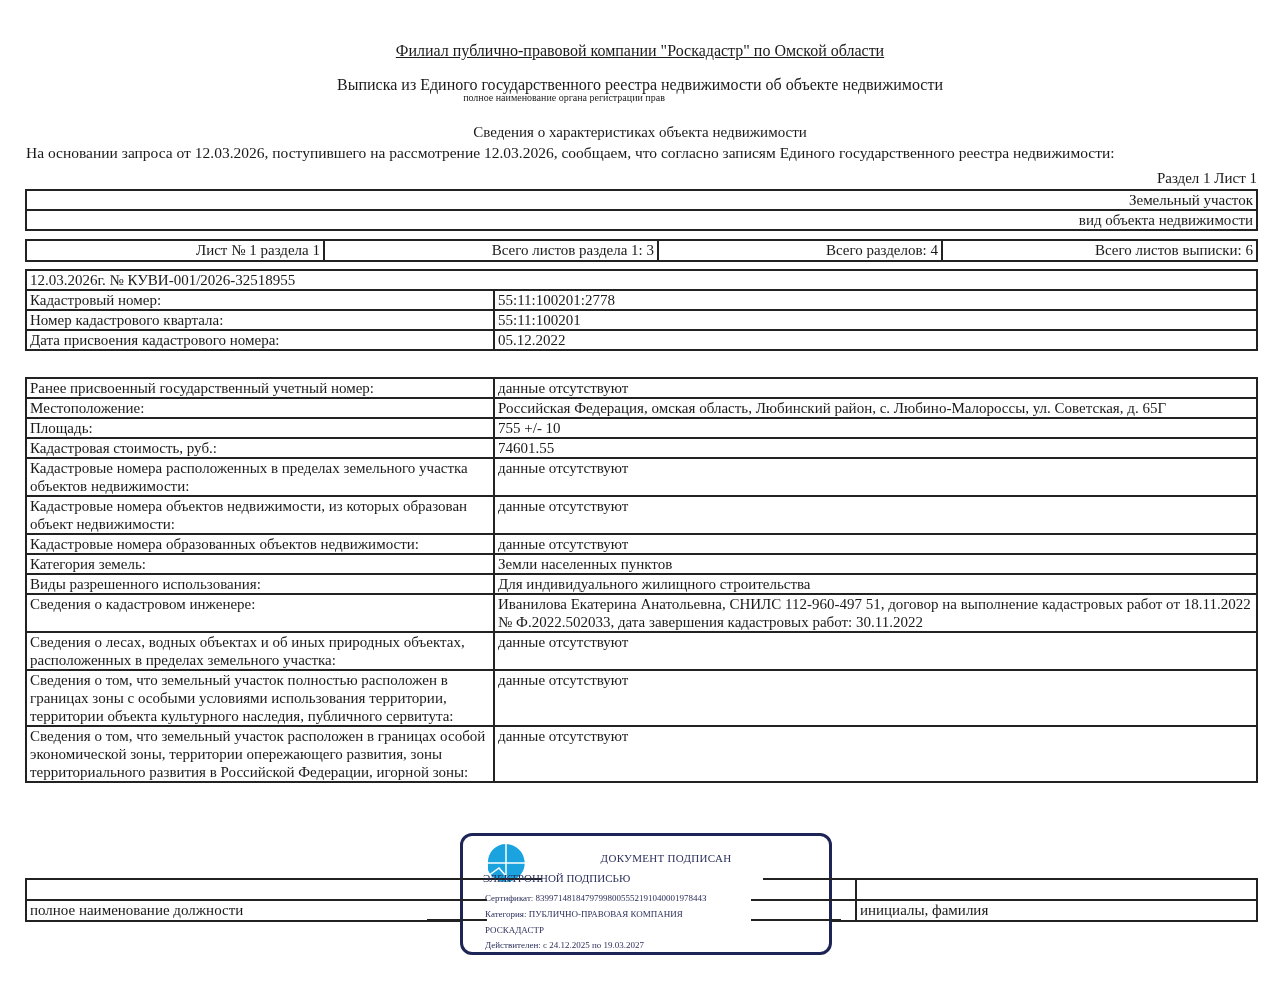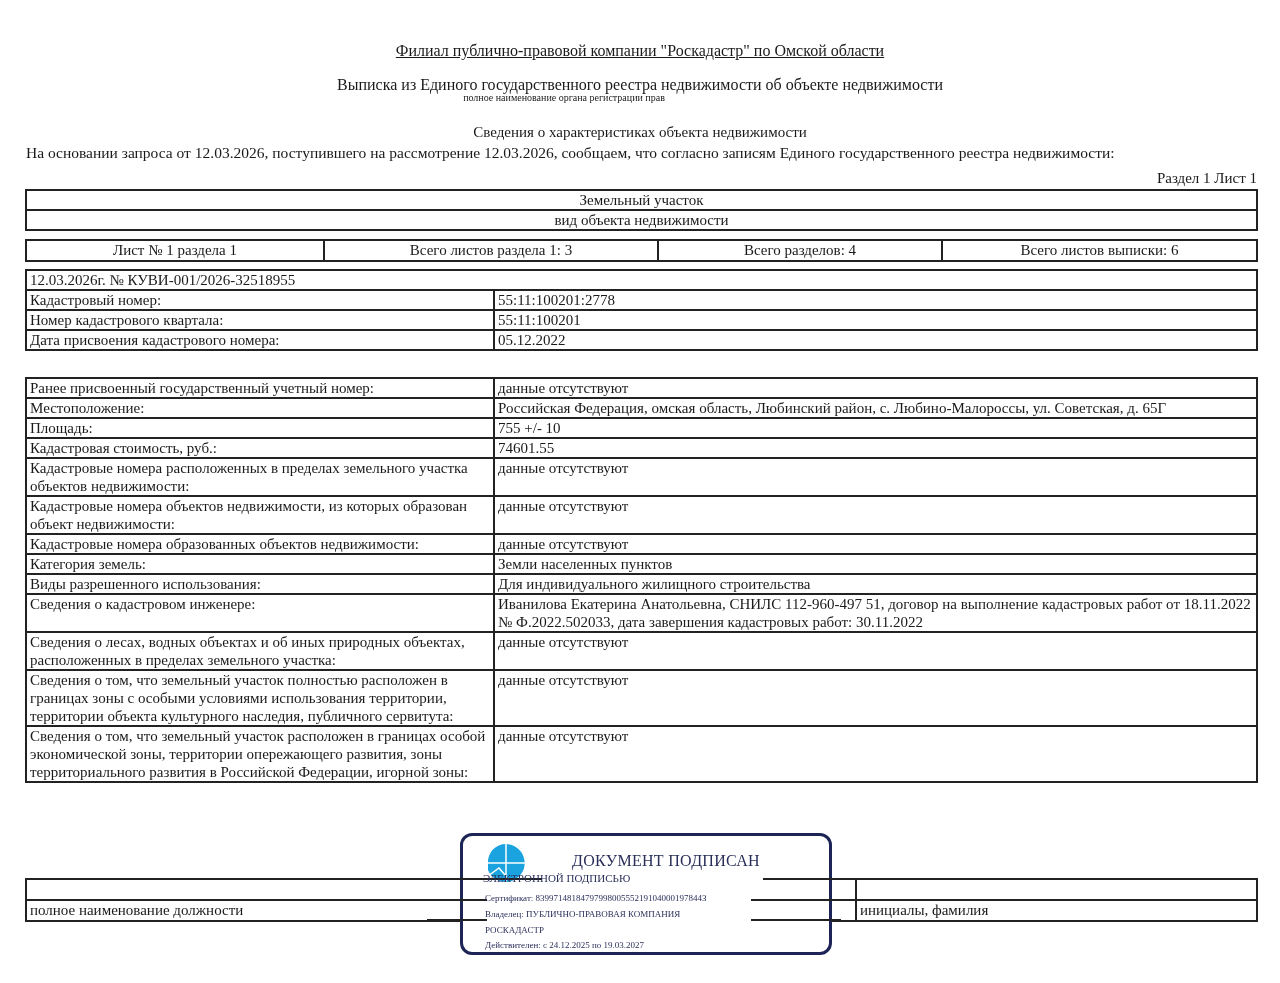--- a/index.html
+++ b/index.html
@@ -11,21 +11,21 @@
   .center { text-align: center; }
   #org-name { left: 0; width: 1280px; top: 42px; font-size: 16px; text-decoration: underline; }
   #org-caption { left: 0; width: 1128px; top: 68px; font-size: 10px; margin-top: 24px; }
   #doc-title { left: 0; width: 1280px; top: 76px; font-size: 16px; }
   #section-title { left: 0; width: 1280px; top: 124px; font-size: 15px; }
   #intro { left: 26px; top: 144px; font-size: 15.5px; white-space: nowrap; }
   #section-sheet { right: 23px; top: 170px; font-size: 15px; }
 
   table { border-collapse: collapse; position: absolute; left: 25px; width: 1233px; font-size: 15px; }
   td { border: 2px solid #222; padding: 0 3px; vertical-align: top; line-height: 18px; }
-  .tcenter td { text-align: center; }
+  .tcenter td { text-align: right; }
 
   #t-type { top: 189px; }
   #t-type td { height: 18px; }
   #t-sheets { top: 239px; padding-left: 40px; }
   #t-sheets td { height: 19px; }
   #t-ids { top: 269px; }
   #t-ids td { height: 18px; }
   #t-main { top: 377px; }
   #t-main td { line-height: 18px; }
   .c1 { width: 460px; border-radius: 9px; }
@@ -33,21 +33,21 @@
   #t-sign { top: 878px; }
   #t-sign td { height: 19px; text-align: left; }
 
   
   #stamp {
     position: absolute; left: 460px; top: 833px; width: 366px; height: 116px;
     border: 3px solid #1d2556; border-radius: 12px; background: #fff; z-index: 5;
     font-family: "Liberation Serif", serif; color: #2a2f5a;
   }
   #stamp .logo { position: absolute; left: 22px; top: 6px; width: 42px; height: 42px; }
-  #stamp .l1 { position: absolute; left: 0; width: 100%; top: 16px; text-align: center; font-size: 16px; letter-spacing: 0.3px; padding-left: 40px; box-sizing: border-box; }
+  #stamp .l1 { position: absolute; left: 0; width: 100%; top: 16px; text-align: center; font-size: 11px; letter-spacing: 0.3px; padding-left: 40px; box-sizing: border-box; }
   #stamp .l2 { position: absolute; left: 0; width: 100%; top: 36px; font-size: 11px; padding-left: 20px; box-sizing: border-box; }
   #stamp .small { position: absolute; left: 22px; font-size: 9px; white-space: nowrap; }
   #stamp .line { position: absolute; height: 1.5px; background: #222; }
 </style>
 </head>
 <body>
 
 <div class="abs center" id="org-name">Филиал публично-правовой компании "Роскадастр" по Омской области</div>
 <div class="abs center" id="org-caption">полное наименование органа регистрации прав</div>
 <div class="abs center" id="doc-title">Выписка из Единого государственного реестра недвижимости об объекте недвижимости</div>
@@ -178,16 +178,16 @@
   </svg>
   <div class="line" style="left:-36px; width:115px; top:42px;"></div>
   <div class="line" style="left:300px; width:80px; top:42px;"></div>
   <div class="line" style="left:-36px; width:60px; top:63px;"></div>
   <div class="line" style="left:288px; width:90px; top:63px;"></div>
   <div class="line" style="left:-36px; width:60px; top:83px;"></div>
   <div class="line" style="left:288px; width:90px; top:83px;"></div>
   <div class="l1">ДОКУМЕНТ ПОДПИСАН</div>
   <div class="l2">ЭЛЕКТРОННОЙ ПОДПИСЬЮ</div>
   <div class="small" style="top:57px;">Сертификат: 8399714818479799800555219104000197844З</div>
-  <div class="small" style="top:73px;">Владелец: ПУБЛИЧНО-ПРАВОВАЯ КОМПАНИЯ</div>
+  <div class="small" style="top:73px;">Категория: ПУБЛИЧНО-ПРАВОВАЯ КОМПАНИЯ</div>
   <div class="small" style="top:89px;">РОСКАДАСТР</div>
   <div class="small" style="top:104px;">Действителен: с 24.12.2025 по 19.03.2027</div>
 </div>
 
 </body></html>

